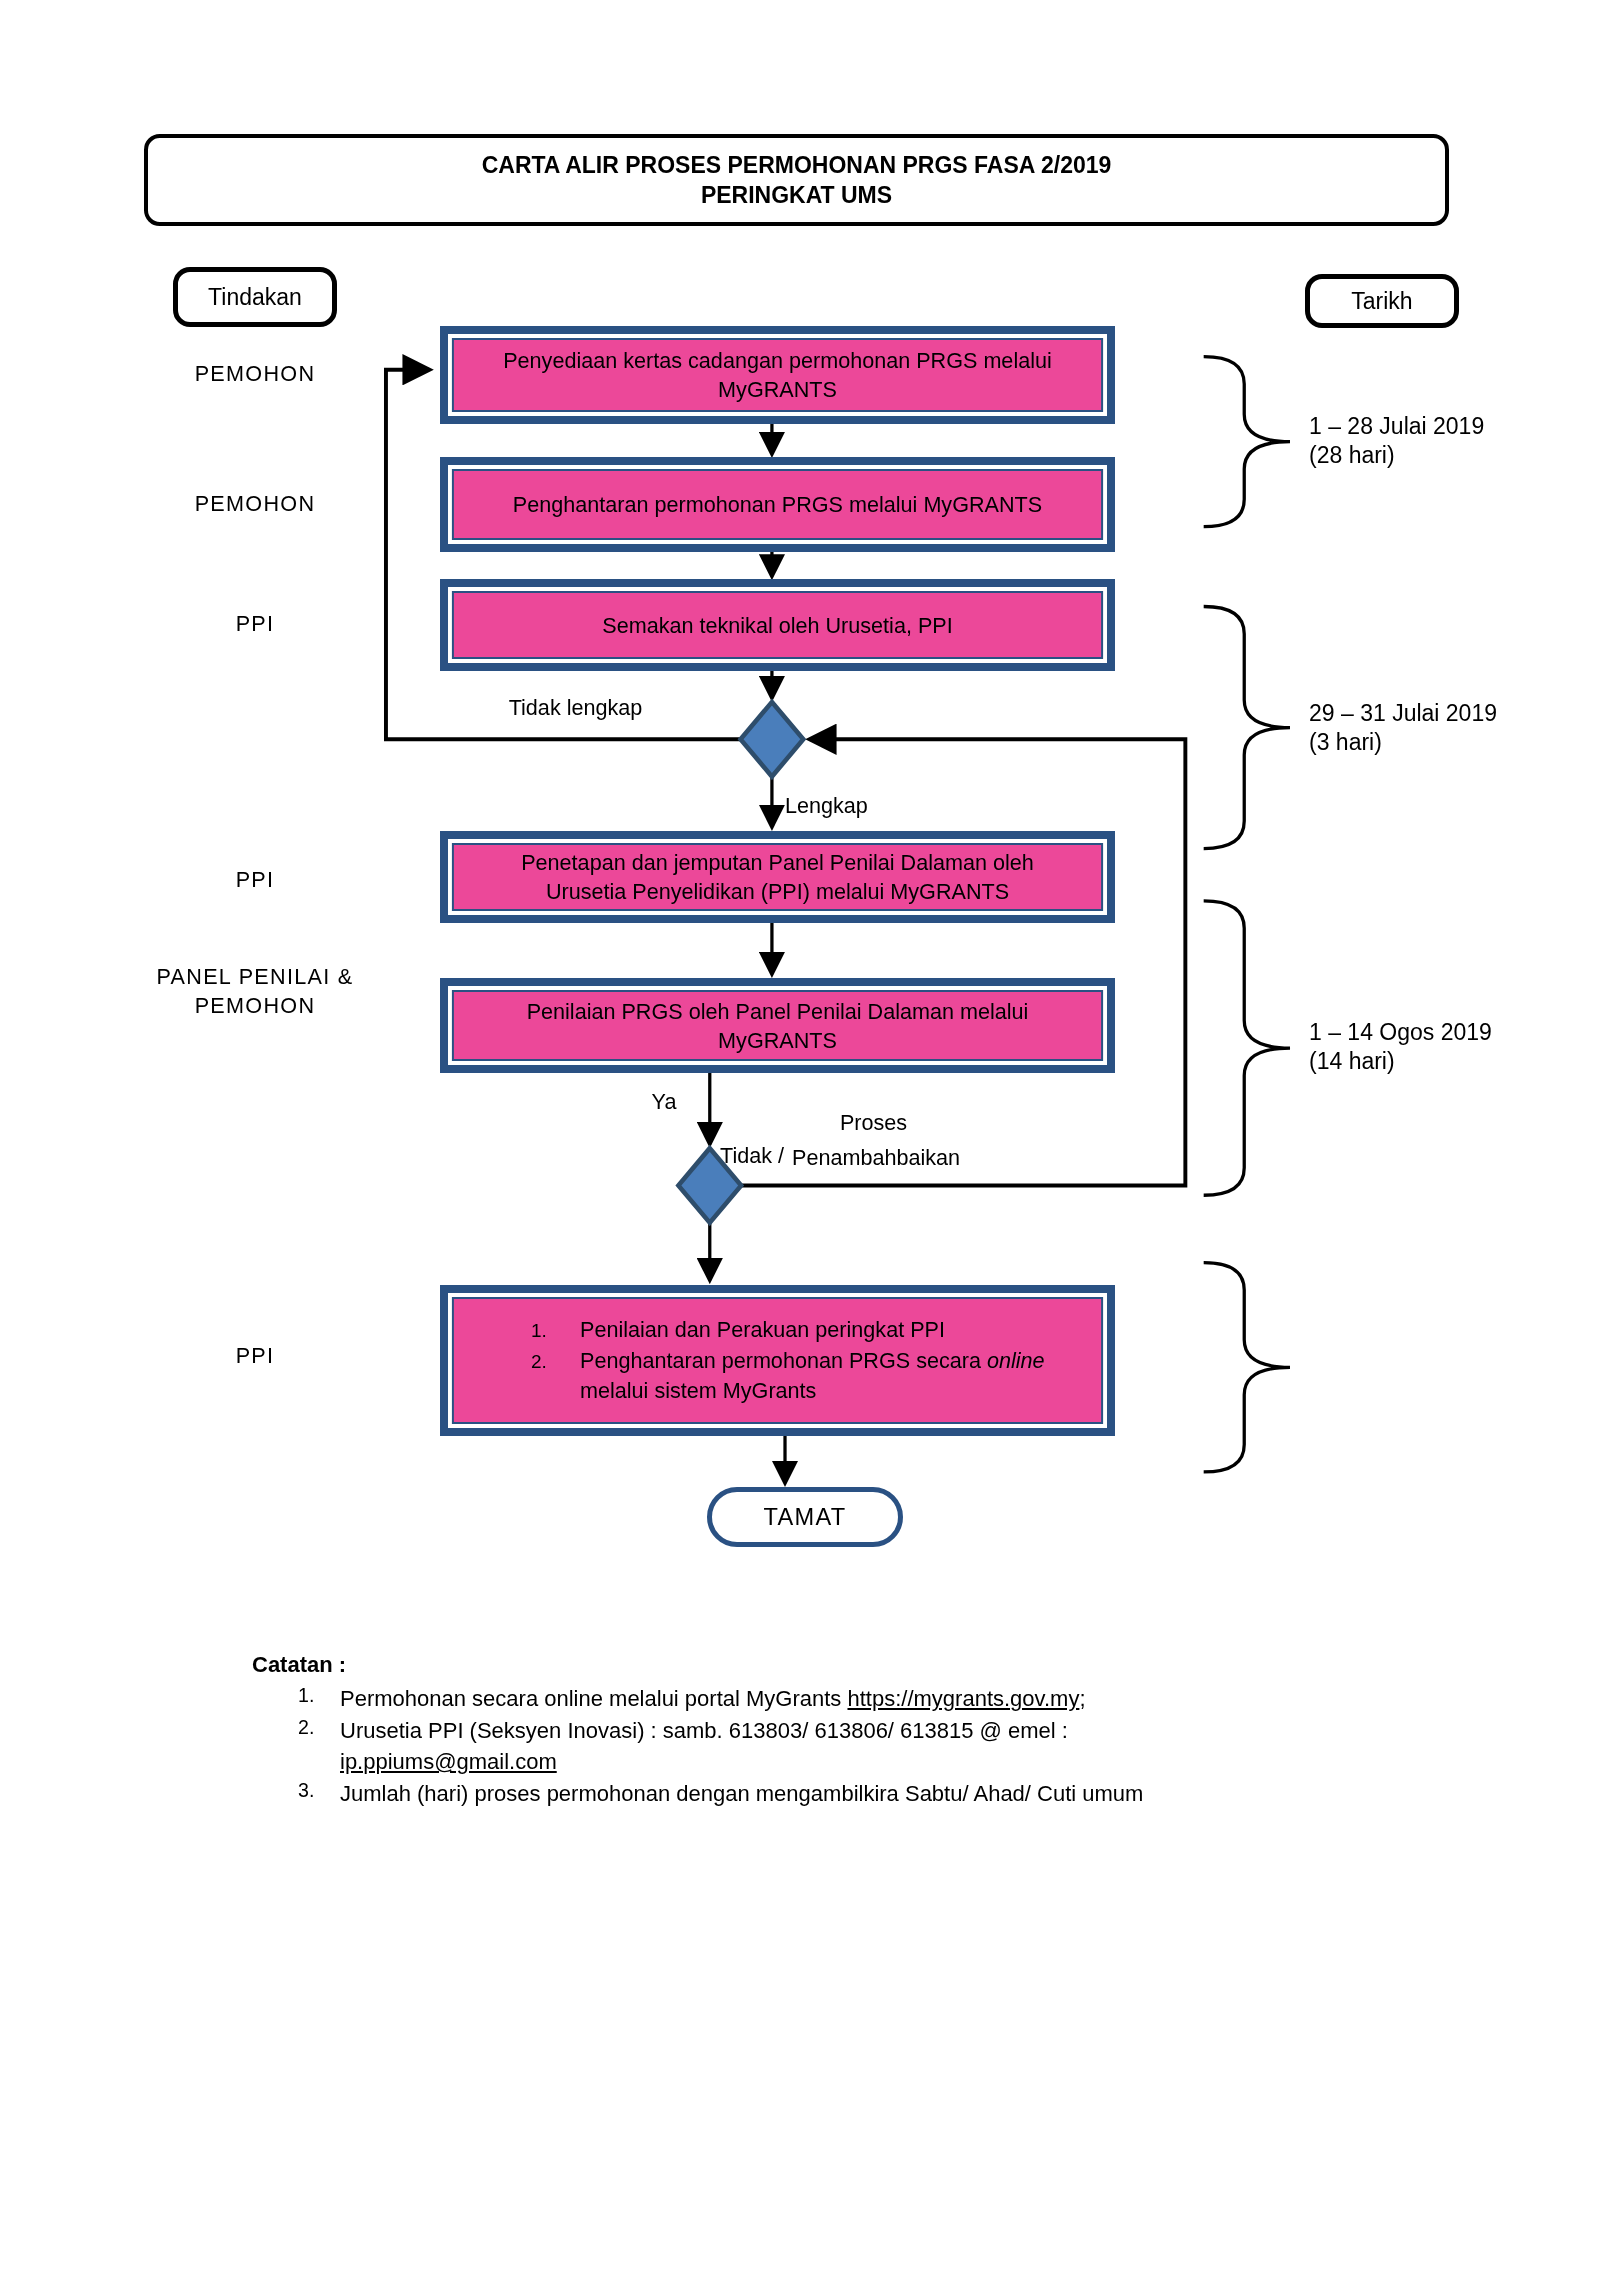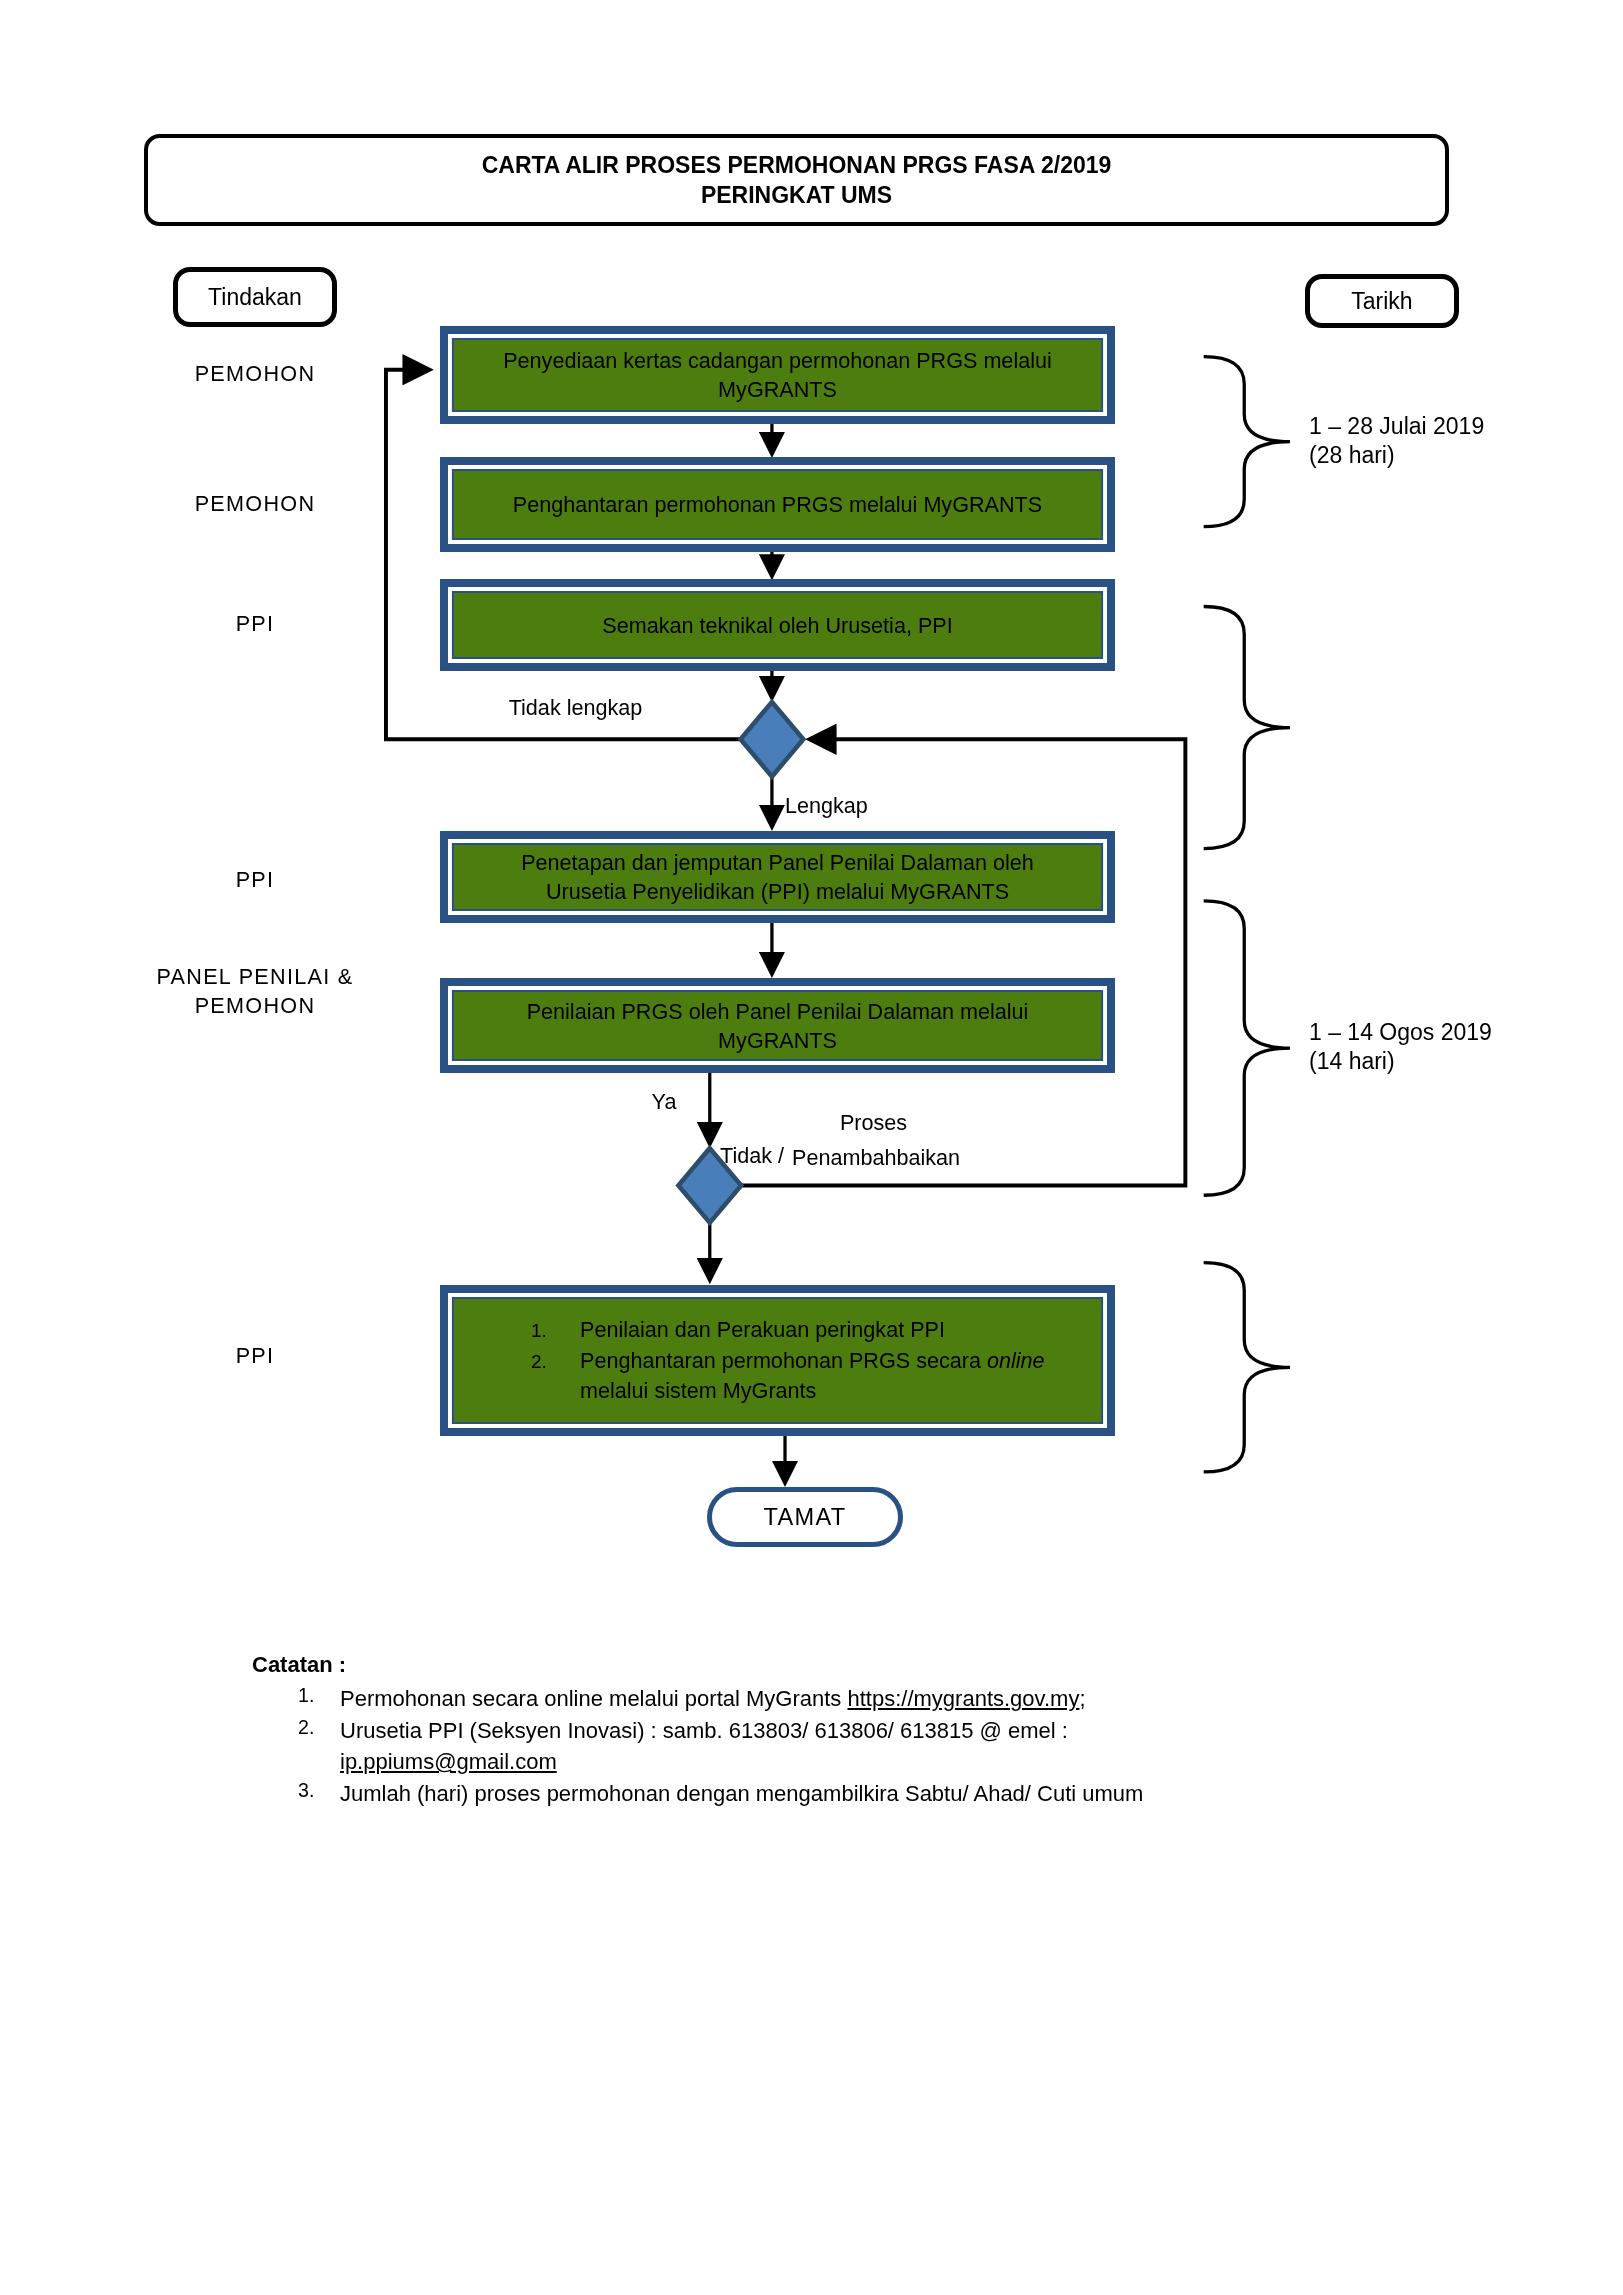--- a/index.html
+++ b/index.html
@@ -19,21 +19,21 @@
   .pill{
     border:5.9px solid #000;border-radius:17px;box-sizing:border-box;
     display:flex;align-items:center;justify-content:center;font-size:23px;background:#fff;
   }
   .pill-tindakan{left:173px;top:267px;width:164px;height:60px;}
   .pill-tarikh{left:1305px;top:274px;width:154px;height:54px;}
   
   .actor{left:144px;width:222px;text-align:center;font-size:21.6px;letter-spacing:1.3px;line-height:29.4px;}
   
   .fbox{
-    left:440px;width:675px;box-sizing:border-box;background:#4d7c0f;
+    left:440px;width:675px;box-sizing:border-box;background:#ec4899;
     border:8.5px solid #2a5183;
     box-shadow:inset 0 0 0 3.9px #ffffff, inset 0 0 0 5.9px #2a5183;
     display:flex;flex-direction:column;justify-content:center;align-items:center;
     font-size:21.6px;line-height:29px;text-align:center;padding:11.8px 26px;
   }
   .fbox .l{display:block;}
   .fbox-list{align-items:stretch;justify-content:center;text-align:left;padding:11.8px 0 11.8px 83px;}
   .listrow{display:flex;align-items:flex-start;font-size:21.6px;line-height:30px;}
   .listrow .num{width:49px;font-size:19px;padding-top:1.3px;}
   .listrow .txt{flex:1;}
@@ -162,20 +162,24 @@
   <div class="abs lbl lbl-lengkap">Lengkap</div>
   <div class="abs lbl lbl-ya">Ya</div>
   <div class="abs lbl lbl-proses">Proses</div>
   <div class="abs lbl lbl-tidak">Tidak /</div>
   <div class="abs lbl lbl-penambahbaikan">Penambahbaikan</div>
 
   <div class="abs date date-1">
     <div>1 – 28 Julai 2019</div>
     <div>(28 hari)</div>
   </div>
+  <div class="abs date date-2">
+    <div>29 – 31 Julai 2019</div>
+    <div>(3 hari)</div>
+  </div>
   <div class="abs date date-3">
     <div>1 – 14 Ogos 2019</div>
     <div>(14 hari)</div>
   </div>
 
   <div class="abs notes-heading">Catatan :</div>
 
   <div class="abs note-num nr1">1.</div>
   <div class="abs note-txt nr1">
     <span>Permohonan secara online melalui portal MyGrants </span><span class="ulink">https://mygrants.gov.my</span><span>;</span>

